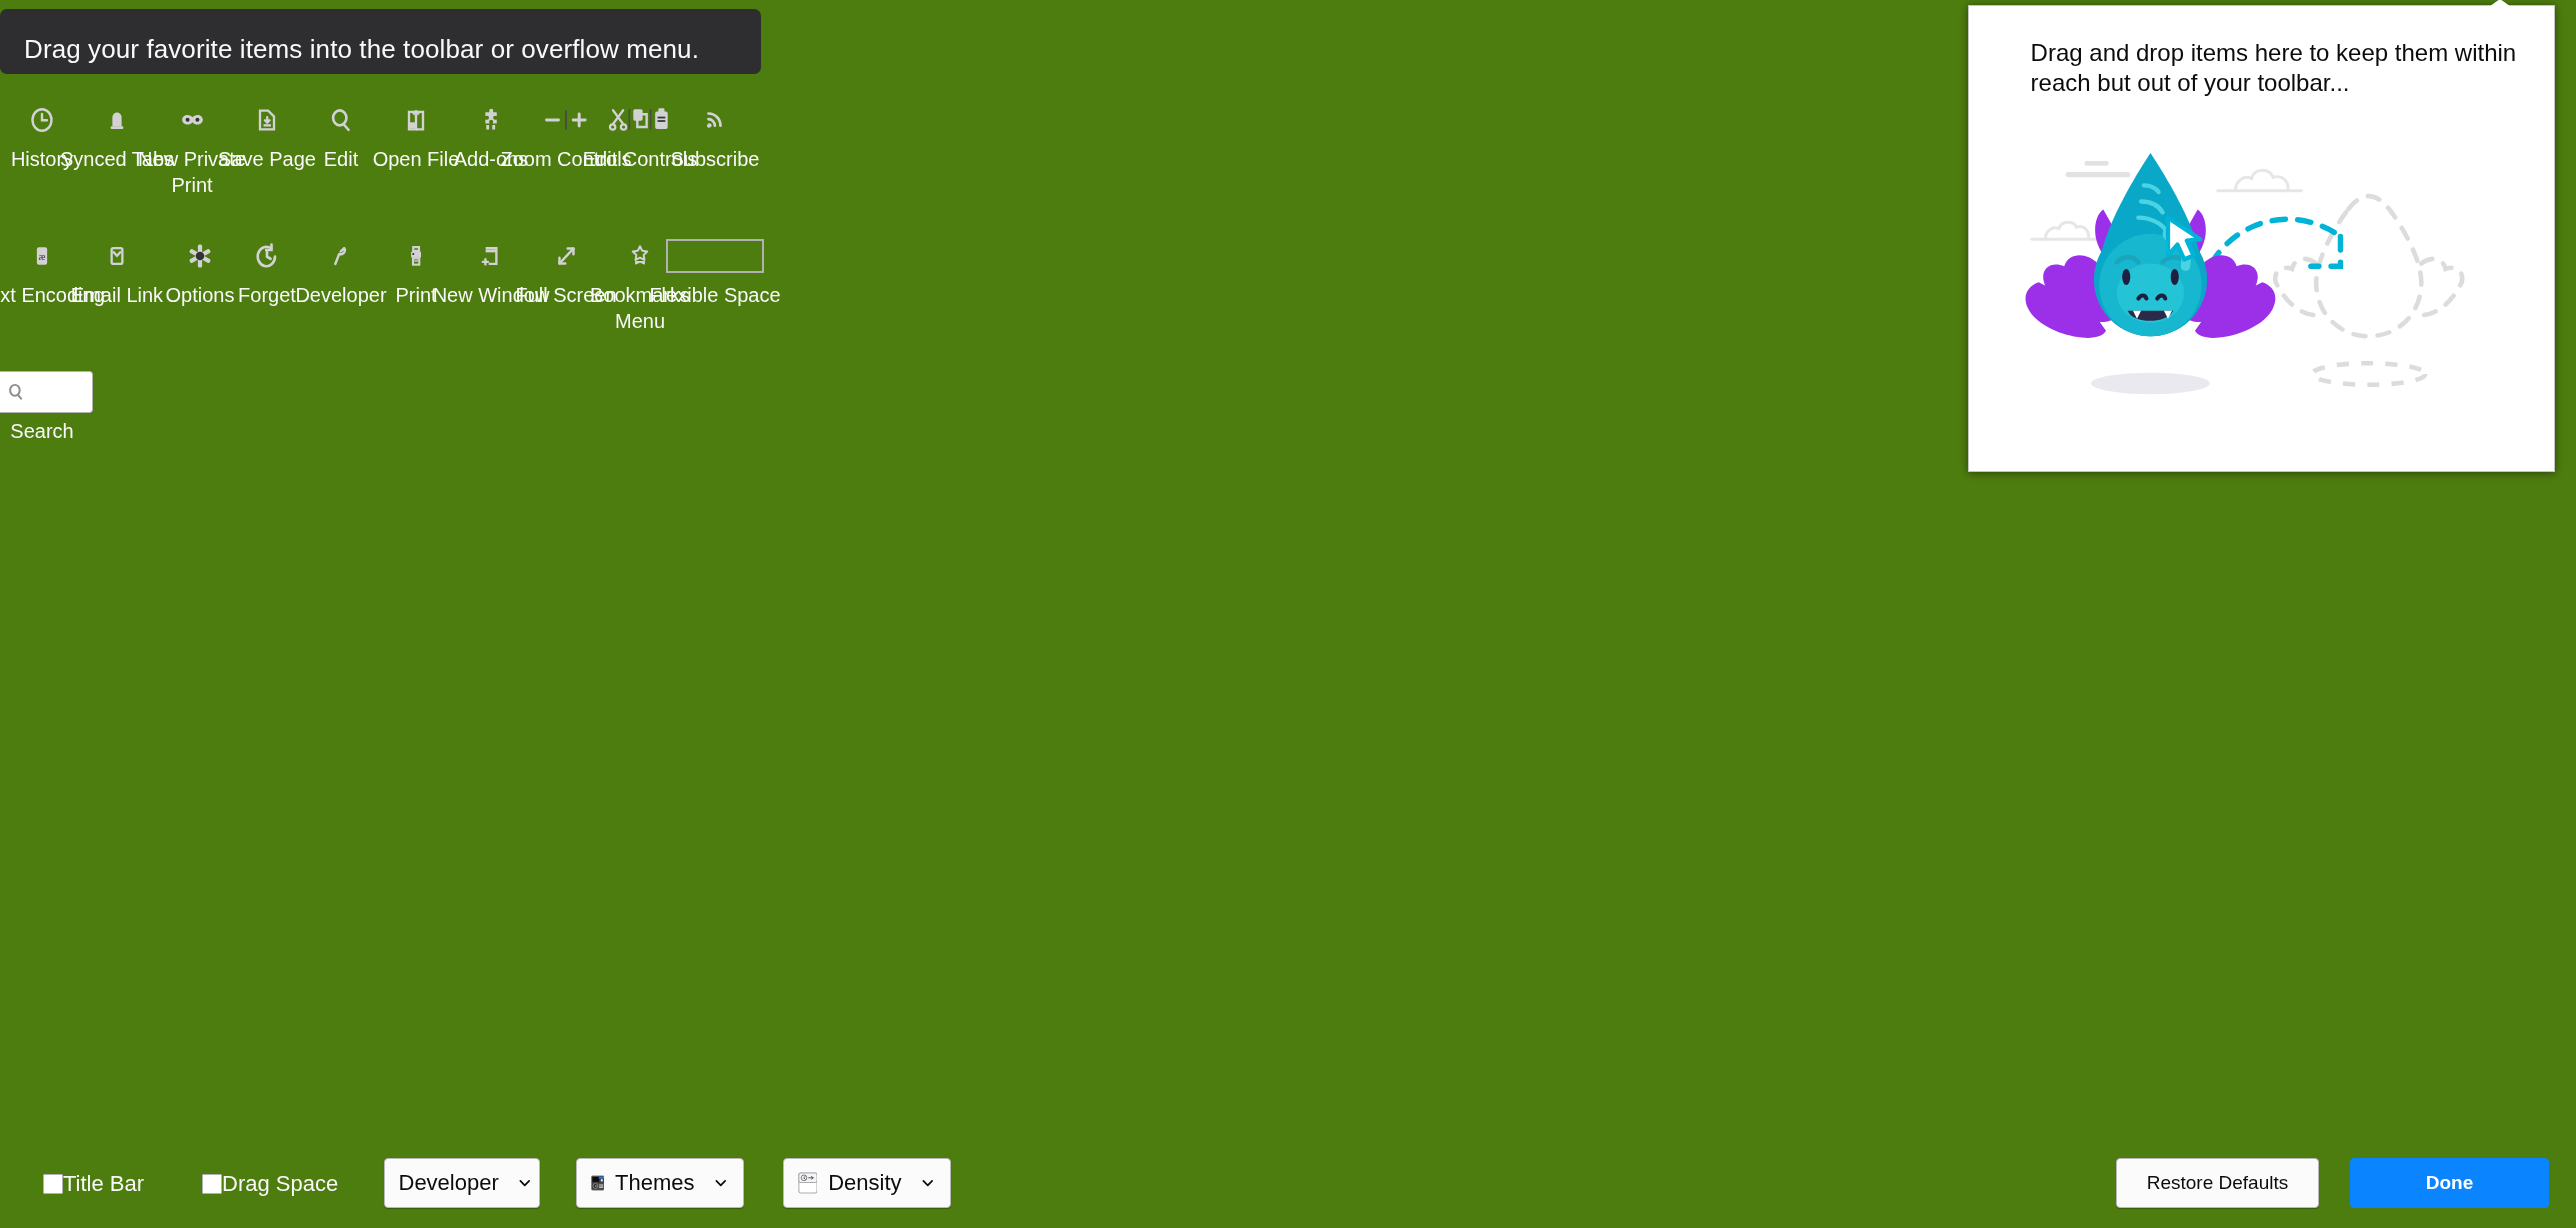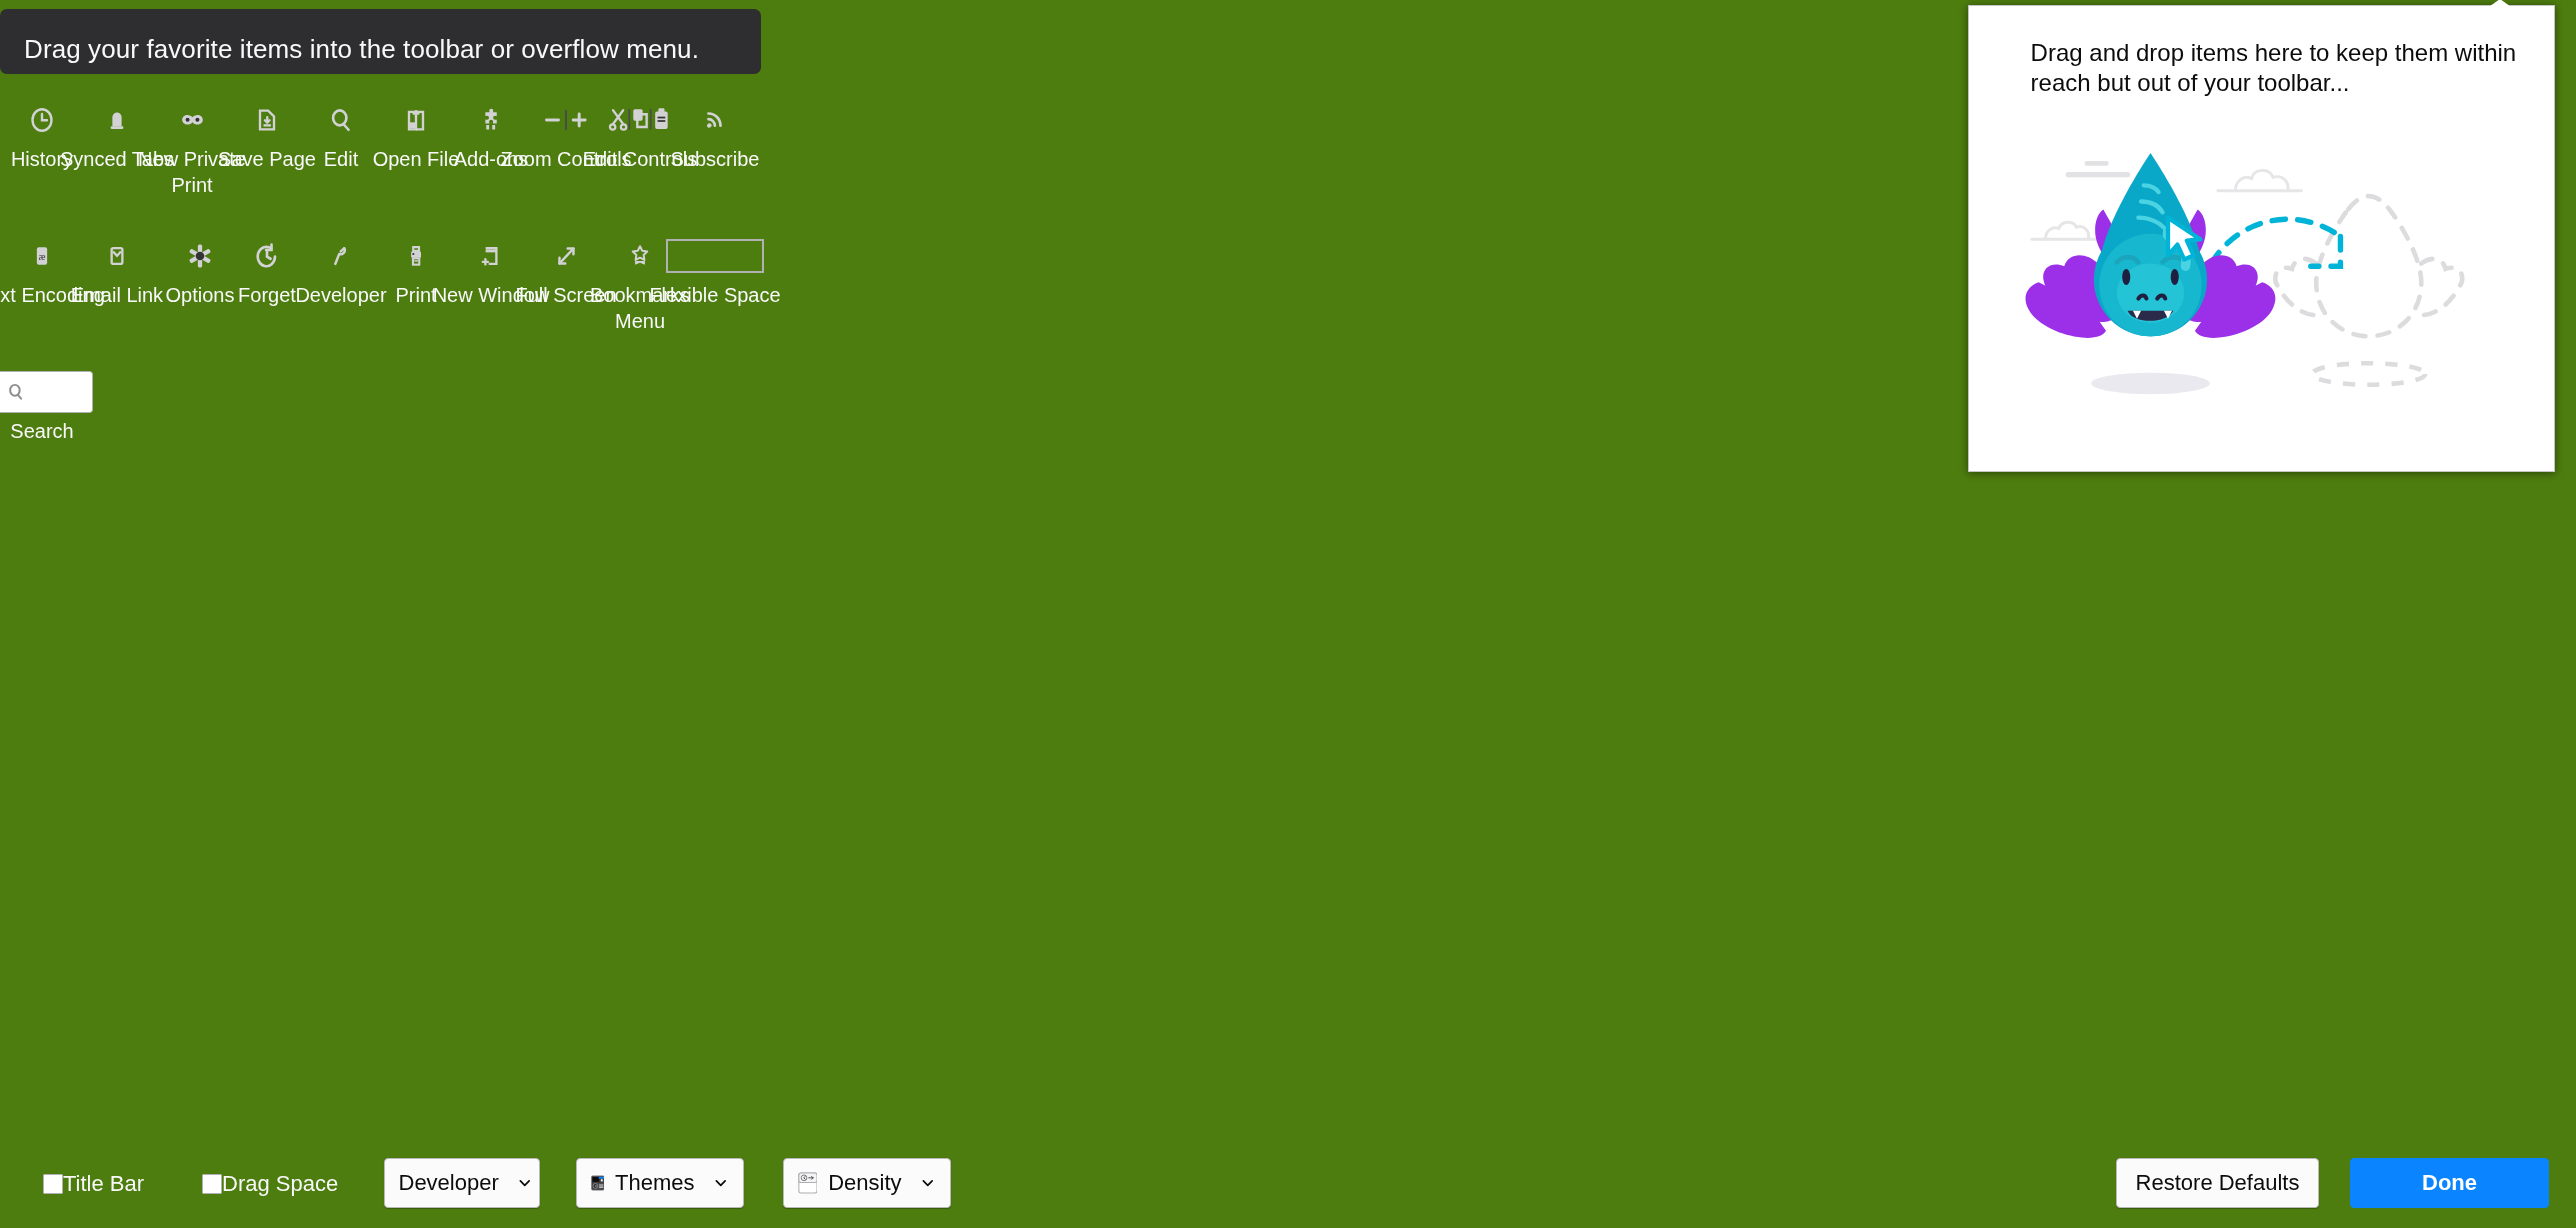--- a/index.html
+++ b/index.html
@@ -103,21 +103,21 @@
     box-shadow: 0 0.7px 0.7px rgba(0,0,0,0.25);
   }
   .dropbtn .dlabel { font-size: 22px; color: #0c0c0d; white-space: nowrap; }
   .dropbtn .chev { margin-left: 6.7px; display: flex; align-items: center; }
 
   .pushbtn {
     position: absolute; top: 10.8px; height: 50px;
     border-radius: 4px;
     display: flex; align-items: center; justify-content: center;
     padding: 0 24px;
-    font-size: 22px; white-space: nowrap;
+    font-size: 19px; white-space: nowrap;
   }
   .btn-light {
     background: #fbfbfb; border: 0.7px solid #b9b9b9; color: #0c0c0d;
     box-shadow: 0 0.7px 0.7px rgba(0,0,0,0.25);
   }
   .btn-primary {
     background: #0a84ff; border: 0.7px solid #0a84ff; color: #ffffff;
     font-weight: bold;
   }
 </style>

